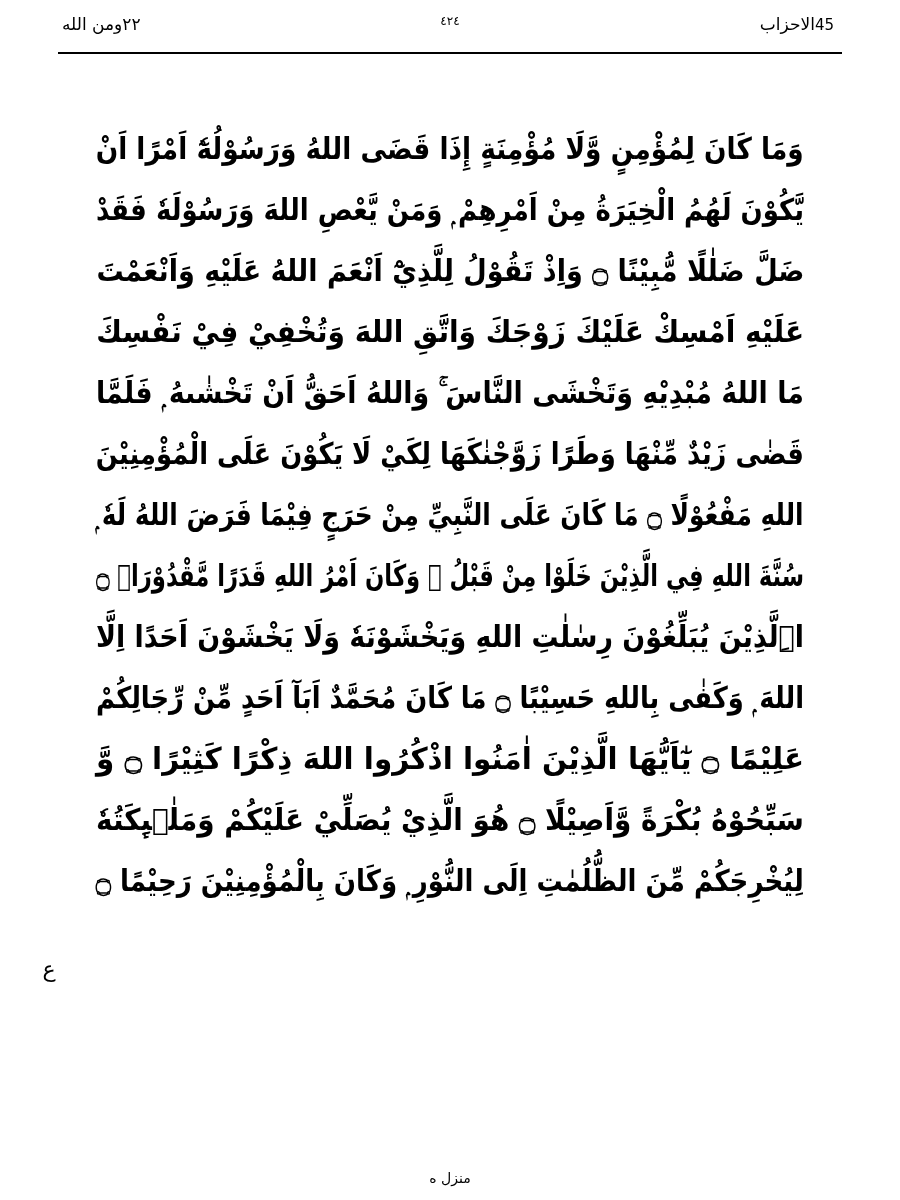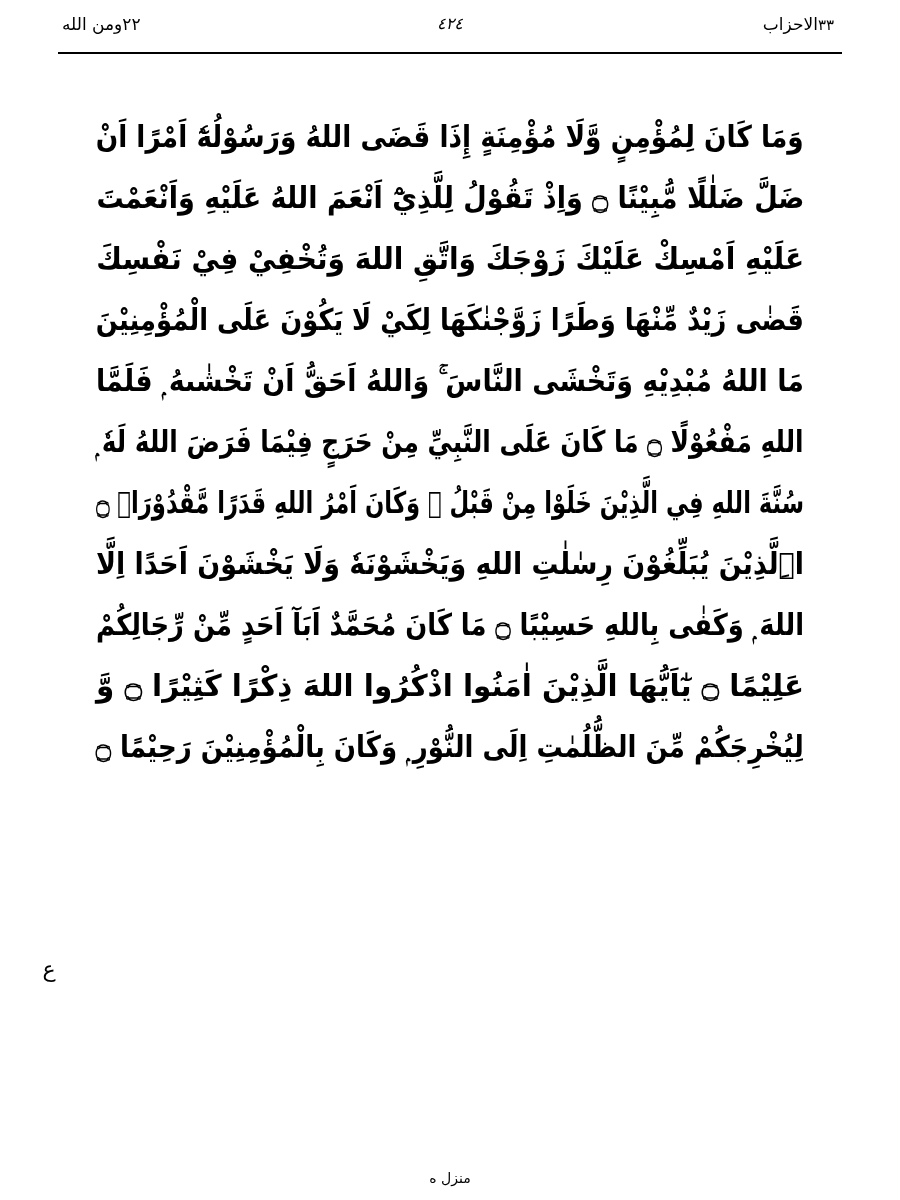--- a/index.html
+++ b/index.html
@@ -37,42 +37,41 @@
     top: 4px;
     font-size: 17px;
     line-height: 1.2;
     white-space: nowrap;
     direction: rtl;
   }
   .hdr-right { right: 4px; }
   .hdr-center {
     left: 50%;
     transform: translateX(-50%);
-    font-size: 16px;
+    font-size: 12px;
     letter-spacing: 1px;
-    font-style: italic;
   }
   .hdr-left { left: 4px; }
 
   .hdr-sura {
     display: inline-block;
   }
   .hdr-sura .sura-num {
     font-size: 15px;
     margin-right: 4px;
   }
 
   
   .body-wrap {
     flex: 1 1 auto;
     position: relative;
   }
   .text-block {
     position: absolute;
-    top: 52px;
+    top: 64px;
     right: 96px;
     left: 96px;
     direction: rtl;
     text-align: left;
   }
   .line {
     font-size: 30px;
     line-height: 1.0;
     height: 61px;
     white-space: nowrap;
@@ -113,62 +112,68 @@
   }
 </style>
 </head>
 <body>
 
 <div class="page">
 
   <div class="page-header">
     <div class="hdr-item hdr-right">
       <span class="hdr-sura">
-        <span class="sura-num">٣٣</span><span>الاحزاب</span>
+        <span class="sura-num">45</span><span>الاحزاب</span>
       </span>
     </div>
     <div class="hdr-item hdr-center">٤٢٤</div>
     <div class="hdr-item hdr-left">
       <span class="sura-num">٢٢</span><span>ومن الله</span>
     </div>
   </div>
 
   <div class="body-wrap">
     <div class="text-block">
       <div class="line">
           <span class="t" style="transform: scaleX(0.8792); transform-origin: center center;">وَمَا كَانَ لِمُؤْمِنٍ وَّلَا مُؤْمِنَةٍ إِذَا قَضَى اللهُ وَرَسُوْلُهٗٓ اَمْرًا اَنْ</span>
         </div>
       <div class="line">
+          <span class="t" style="transform: scaleX(0.8676); transform-origin: center center;">يَّكُوْنَ لَهُمُ الْخِيَرَةُ مِنْ اَمْرِهِمْ ۭ وَمَنْ يَّعْصِ اللهَ وَرَسُوْلَهٗ فَقَدْ</span>
+        </div>
+      <div class="line">
           <span class="t" style="transform: scaleX(0.902); transform-origin: center center;">ضَلَّ ضَلٰلًا مُّبِيْنًا ۝ وَاِذْ تَقُوْلُ لِلَّذِيْٓ اَنْعَمَ اللهُ عَلَيْهِ وَاَنْعَمْتَ</span>
         </div>
       <div class="line">
           <span class="t" style="transform: scaleX(0.9359); transform-origin: center center;">عَلَيْهِ اَمْسِكْ عَلَيْكَ زَوْجَكَ وَاتَّقِ اللهَ وَتُخْفِيْ فِيْ نَفْسِكَ</span>
         </div>
       <div class="line">
-          <span class="t" style="transform: scaleX(0.8596); transform-origin: center center;">قَضٰى زَيْدٌ مِّنْهَا وَطَرًا زَوَّجْنٰكَهَا لِكَيْ لَا يَكُوْنَ عَلَى الْمُؤْمِنِيْنَ</span>
+          <span class="t" style="transform: scaleX(0.8963); transform-origin: center center;">مَا اللهُ مُبْدِيْهِ وَتَخْشَى النَّاسَ ۚ وَاللهُ اَحَقُّ اَنْ تَخْشٰىهُ ۭ فَلَمَّا</span>
         </div>
       <div class="line">
-          <span class="t" style="transform: scaleX(0.8963); transform-origin: center center;">مَا اللهُ مُبْدِيْهِ وَتَخْشَى النَّاسَ ۚ وَاللهُ اَحَقُّ اَنْ تَخْشٰىهُ ۭ فَلَمَّا</span>
+          <span class="t" style="transform: scaleX(0.8596); transform-origin: center center;">قَضٰى زَيْدٌ مِّنْهَا وَطَرًا زَوَّجْنٰكَهَا لِكَيْ لَا يَكُوْنَ عَلَى الْمُؤْمِنِيْنَ</span>
         </div>
       <div class="line">
           <span class="t" style="transform: scaleX(0.8279); transform-origin: center center;">اللهِ مَفْعُوْلًا ۝ مَا كَانَ عَلَى النَّبِيِّ مِنْ حَرَجٍ فِيْمَا فَرَضَ اللهُ لَهٗ ۭ</span>
         </div>
       <div class="line">
           <span class="t" style="transform: scaleX(0.7561); transform-origin: center center;">سُنَّةَ اللهِ فِي الَّذِيْنَ خَلَوْا مِنْ قَبْلُ ۭ وَكَانَ اَمْرُ اللهِ قَدَرًا مَّقْدُوْرَاۨ ۝</span>
         </div>
       <div class="line">
           <span class="t" style="transform: scaleX(0.8964); transform-origin: center center;">اِۨلَّذِيْنَ يُبَلِّغُوْنَ رِسٰلٰتِ اللهِ وَيَخْشَوْنَهٗ وَلَا يَخْشَوْنَ اَحَدًا اِلَّا</span>
         </div>
       <div class="line">
           <span class="t" style="transform: scaleX(0.8593); transform-origin: center center;">اللهَ ۭ وَكَفٰى بِاللهِ حَسِيْبًا ۝ مَا كَانَ مُحَمَّدٌ اَبَآ اَحَدٍ مِّنْ رِّجَالِكُمْ</span>
         </div>
       <div class="line">
           <span class="t" style="transform: scaleX(0.9803); transform-origin: center center;">عَلِيْمًا ۝ يٰٓاَيُّهَا الَّذِيْنَ اٰمَنُوا اذْكُرُوا اللهَ ذِكْرًا كَثِيْرًا ۝ وَّ</span>
         </div>
       <div class="line">
+          <span class="t" style="transform: scaleX(0.9291); transform-origin: center center;">سَبِّحُوْهُ بُكْرَةً وَّاَصِيْلًا ۝ هُوَ الَّذِيْ يُصَلِّيْ عَلَيْكُمْ وَمَلٰۗىِٕكَتُهٗ</span>
+        </div>
+      <div class="line">
           <span class="t" style="transform: scaleX(0.8682); transform-origin: center center;">لِيُخْرِجَكُمْ مِّنَ الظُّلُمٰتِ اِلَى النُّوْرِ ۭ وَكَانَ بِالْمُؤْمِنِيْنَ رَحِيْمًا ۝</span>
         </div>
     </div>
 
     <div class="ruku-mark">ع</div>
   </div>
 
   <div class="page-footer">
     <span>منزل ه</span>
   </div>

